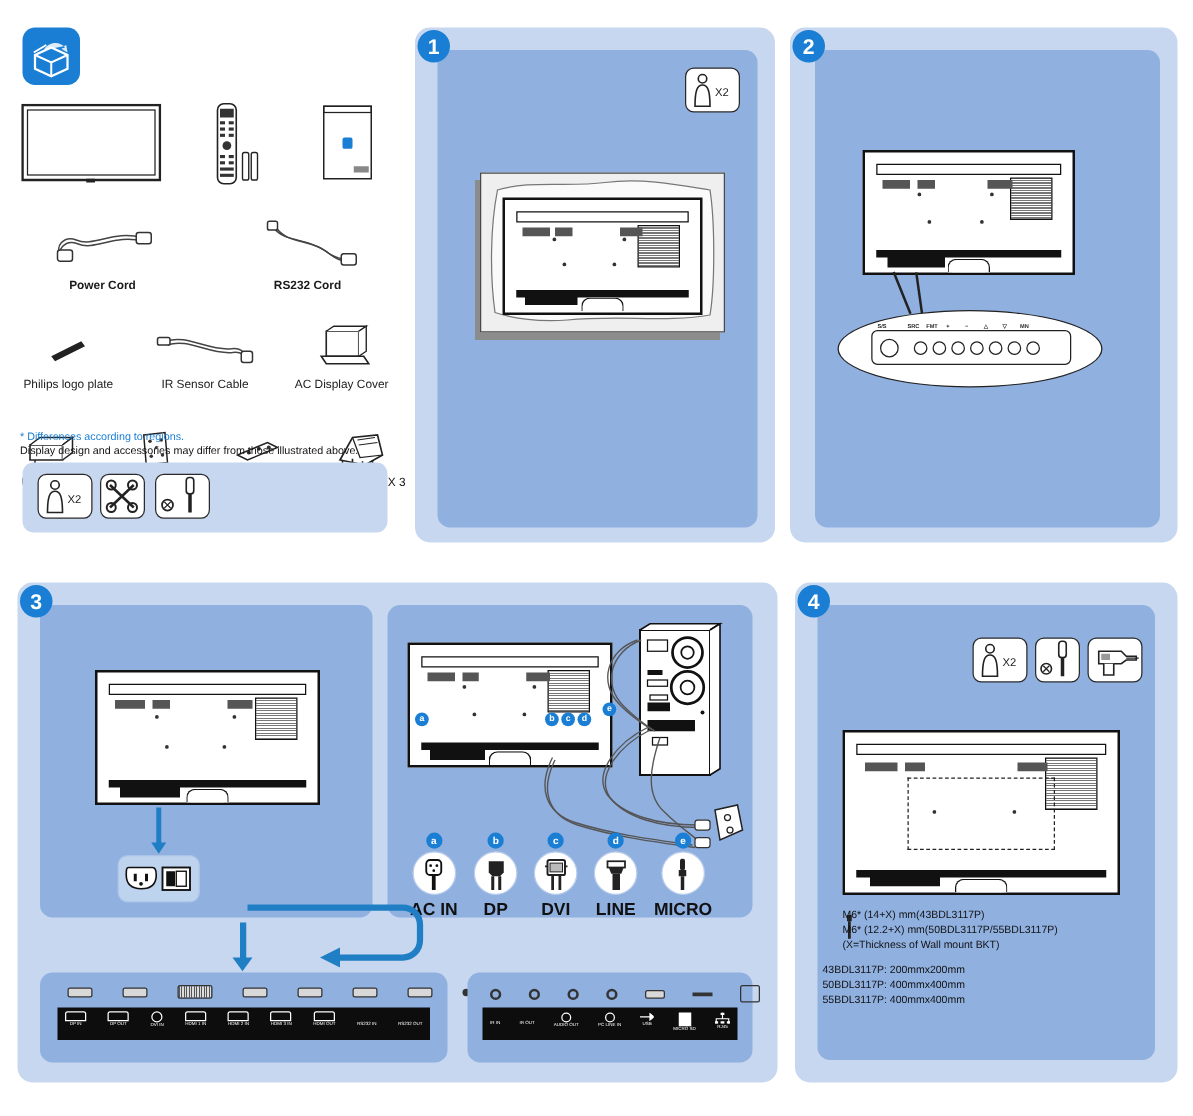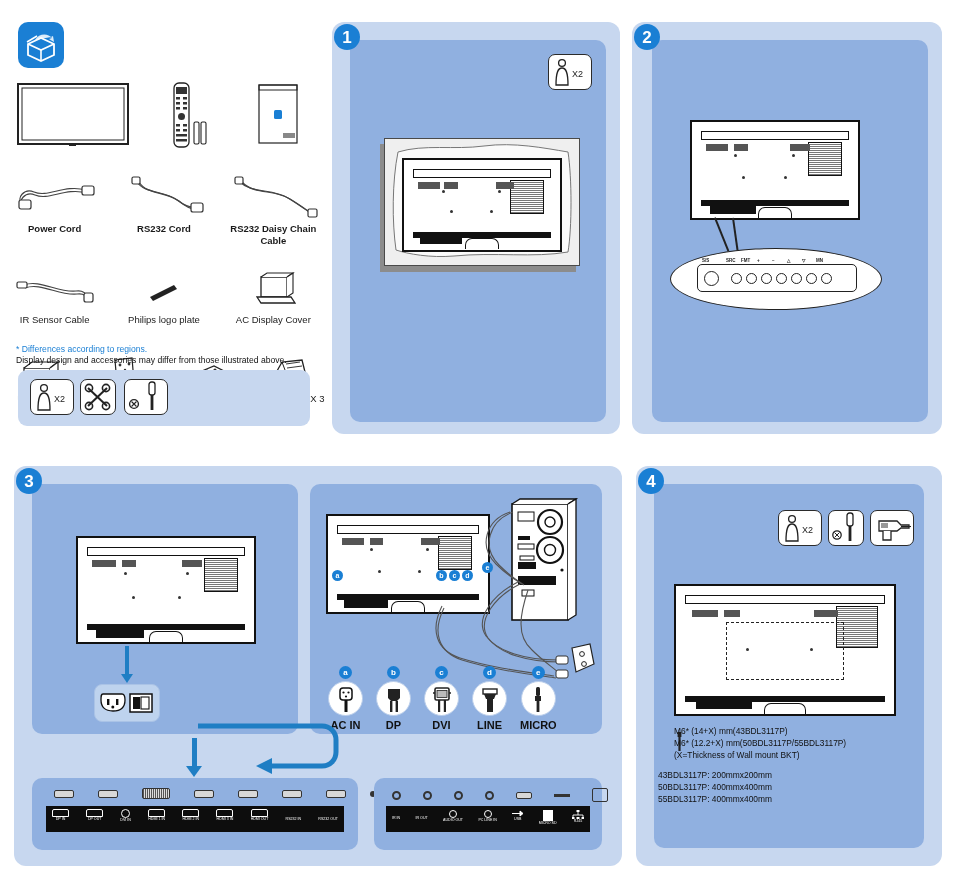--- a/index.html
+++ b/index.html
@@ -159,21 +159,21 @@
     font-size: 8px; font-weight: bold;
     display: flex; align-items: center; justify-content: center;
     margin-bottom: 2px; line-height: 1;
   }
   .conn-circle {
     width: 35px; height: 35px; border-radius: 50%;
     background: #fff; border: 1.5px solid #b9cdea;
     display: flex; align-items: center; justify-content: center;
     position: relative;
   }
-  .conn-label { font-size: 11px; font-weight: bold; color: #111; margin-top: 3px; }
+  .conn-label { font-size: 14px; font-weight: bold; color: #111; margin-top: 3px; }
   
   .port-strip {
     position: absolute;
     background: #0d0d0d;
     display: flex; align-items: flex-start;
   }
   .port-top {
     position: absolute;
     display: flex; align-items: center;
   }
@@ -308,52 +308,41 @@
         <div class="acc-art">
           <svg width="82" height="44" viewBox="0 0 82 44">
             <path d="M14 6 C22 18, 40 14, 54 24 C62 30, 68 32, 74 31" fill="none" stroke="#444" stroke-width="1.2"></path>
             <path d="M16 6 C24 19, 42 15, 56 25 C63 31, 69 34, 75 33" fill="none" stroke="#444" stroke-width="1.2"></path>
             <rect x="9" y="1" width="8" height="7" rx="1.5" fill="#fff" stroke="#333" stroke-width="1.2"></rect>
             <rect x="68" y="27" width="12" height="9" rx="2" fill="#fff" stroke="#333" stroke-width="1.2"></rect>
           </svg>
         </div>
         <div class="acc-label">RS232 Cord</div>
       </div>
+    </div>
+
+    <div class="acc-row" style="margin-top:18px;">
       <div class="acc-cell">
         <div class="acc-art">
-          <svg width="90" height="44" viewBox="0 0 90 44">
-            <path d="M12 6 C24 18, 44 12, 60 22 C70 28, 78 34, 84 38" fill="none" stroke="#444" stroke-width="1.2"></path>
-            <path d="M14 6 C26 19, 46 13, 62 23 C72 29, 80 35, 86 39" fill="none" stroke="#444" stroke-width="1.2"></path>
-            <rect x="7" y="1" width="8" height="7" rx="1.5" fill="#fff" stroke="#333" stroke-width="1.2"></rect>
-            <rect x="80" y="33" width="9" height="8" rx="1.5" fill="#fff" stroke="#333" stroke-width="1.2"></rect>
-          </svg>
-        </div>
-        <div class="acc-label">RS232 Daisy Chain Cable</div>
-      </div>
-    </div>
-
-    <div class="acc-row" style="margin-top:18px;">
+          <svg width="56" height="38" viewBox="0 0 56 38">
+            <path d="M14 24 L38 12 L41 16 L17 28 Z" fill="#222"></path>
+          </svg>
+        </div>
+        <div class="acc-label">Philips logo plate</div>
+      </div>
       <div class="acc-cell">
         <div class="acc-art">
           <svg width="82" height="38" viewBox="0 0 82 38">
             <path d="M10 12 C26 6, 44 20, 62 18 C68 17, 72 20, 74 24" fill="none" stroke="#444" stroke-width="1.2"></path>
             <path d="M11 15 C27 9, 45 23, 63 21 C69 20, 73 23, 75 27" fill="none" stroke="#444" stroke-width="1.2"></path>
             <rect x="3" y="9" width="10" height="6" rx="1.5" fill="#fff" stroke="#333" stroke-width="1.2"></rect>
             <rect x="70" y="20" width="9" height="9" rx="2" fill="#fff" stroke="#333" stroke-width="1.2"></rect>
           </svg>
         </div>
         <div class="acc-label">IR Sensor Cable</div>
-      </div>
-      <div class="acc-cell">
-        <div class="acc-art">
-          <svg width="56" height="38" viewBox="0 0 56 38">
-            <path d="M14 24 L38 12 L41 16 L17 28 Z" fill="#222"></path>
-          </svg>
-        </div>
-        <div class="acc-label">Philips logo plate</div>
       </div>
       <div class="acc-cell">
         <div class="acc-art">
           <svg width="56" height="40" viewBox="0 0 56 40">
             <path d="M16 6 L42 6 L42 26 L16 26 Z" fill="#fff" stroke="#222" stroke-width="1.3"></path>
             <path d="M16 6 L22 2 L48 2 L42 6" fill="#fff" stroke="#222" stroke-width="1.1"></path>
             <path d="M42 6 L48 2 L48 22 L42 26" fill="#fff" stroke="#222" stroke-width="1.1"></path>
             <path d="M12 26 L46 26 L50 32 L16 32 Z" fill="#fff" stroke="#222" stroke-width="1.3"></path>
           </svg>
         </div>

